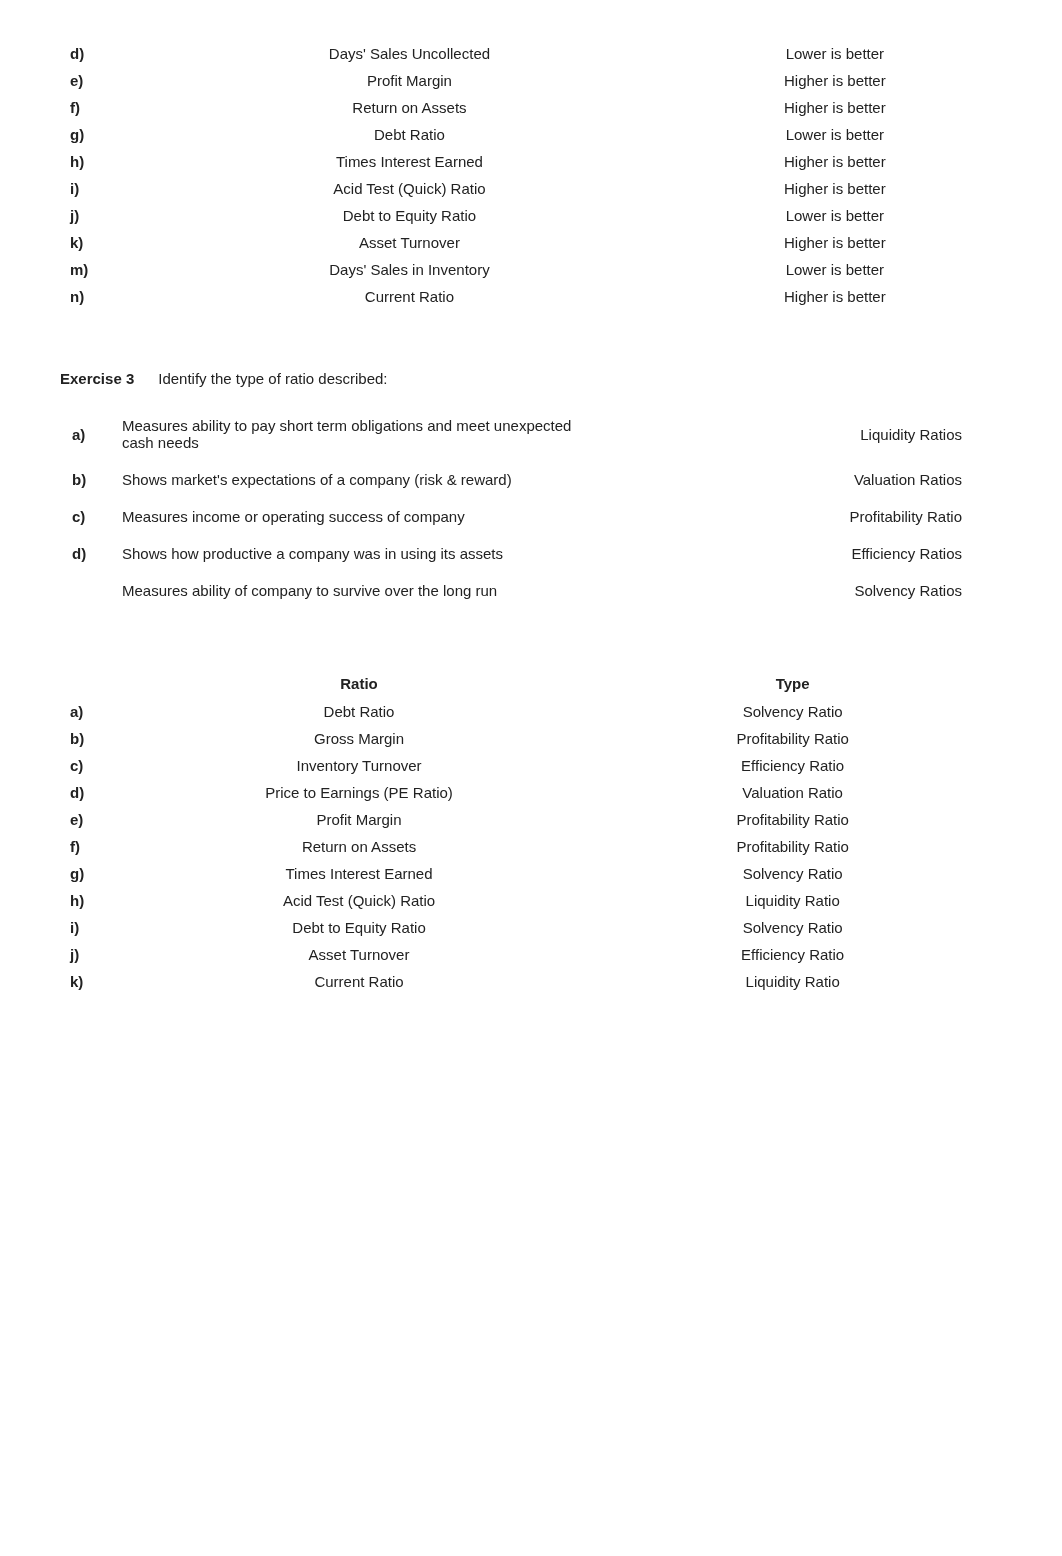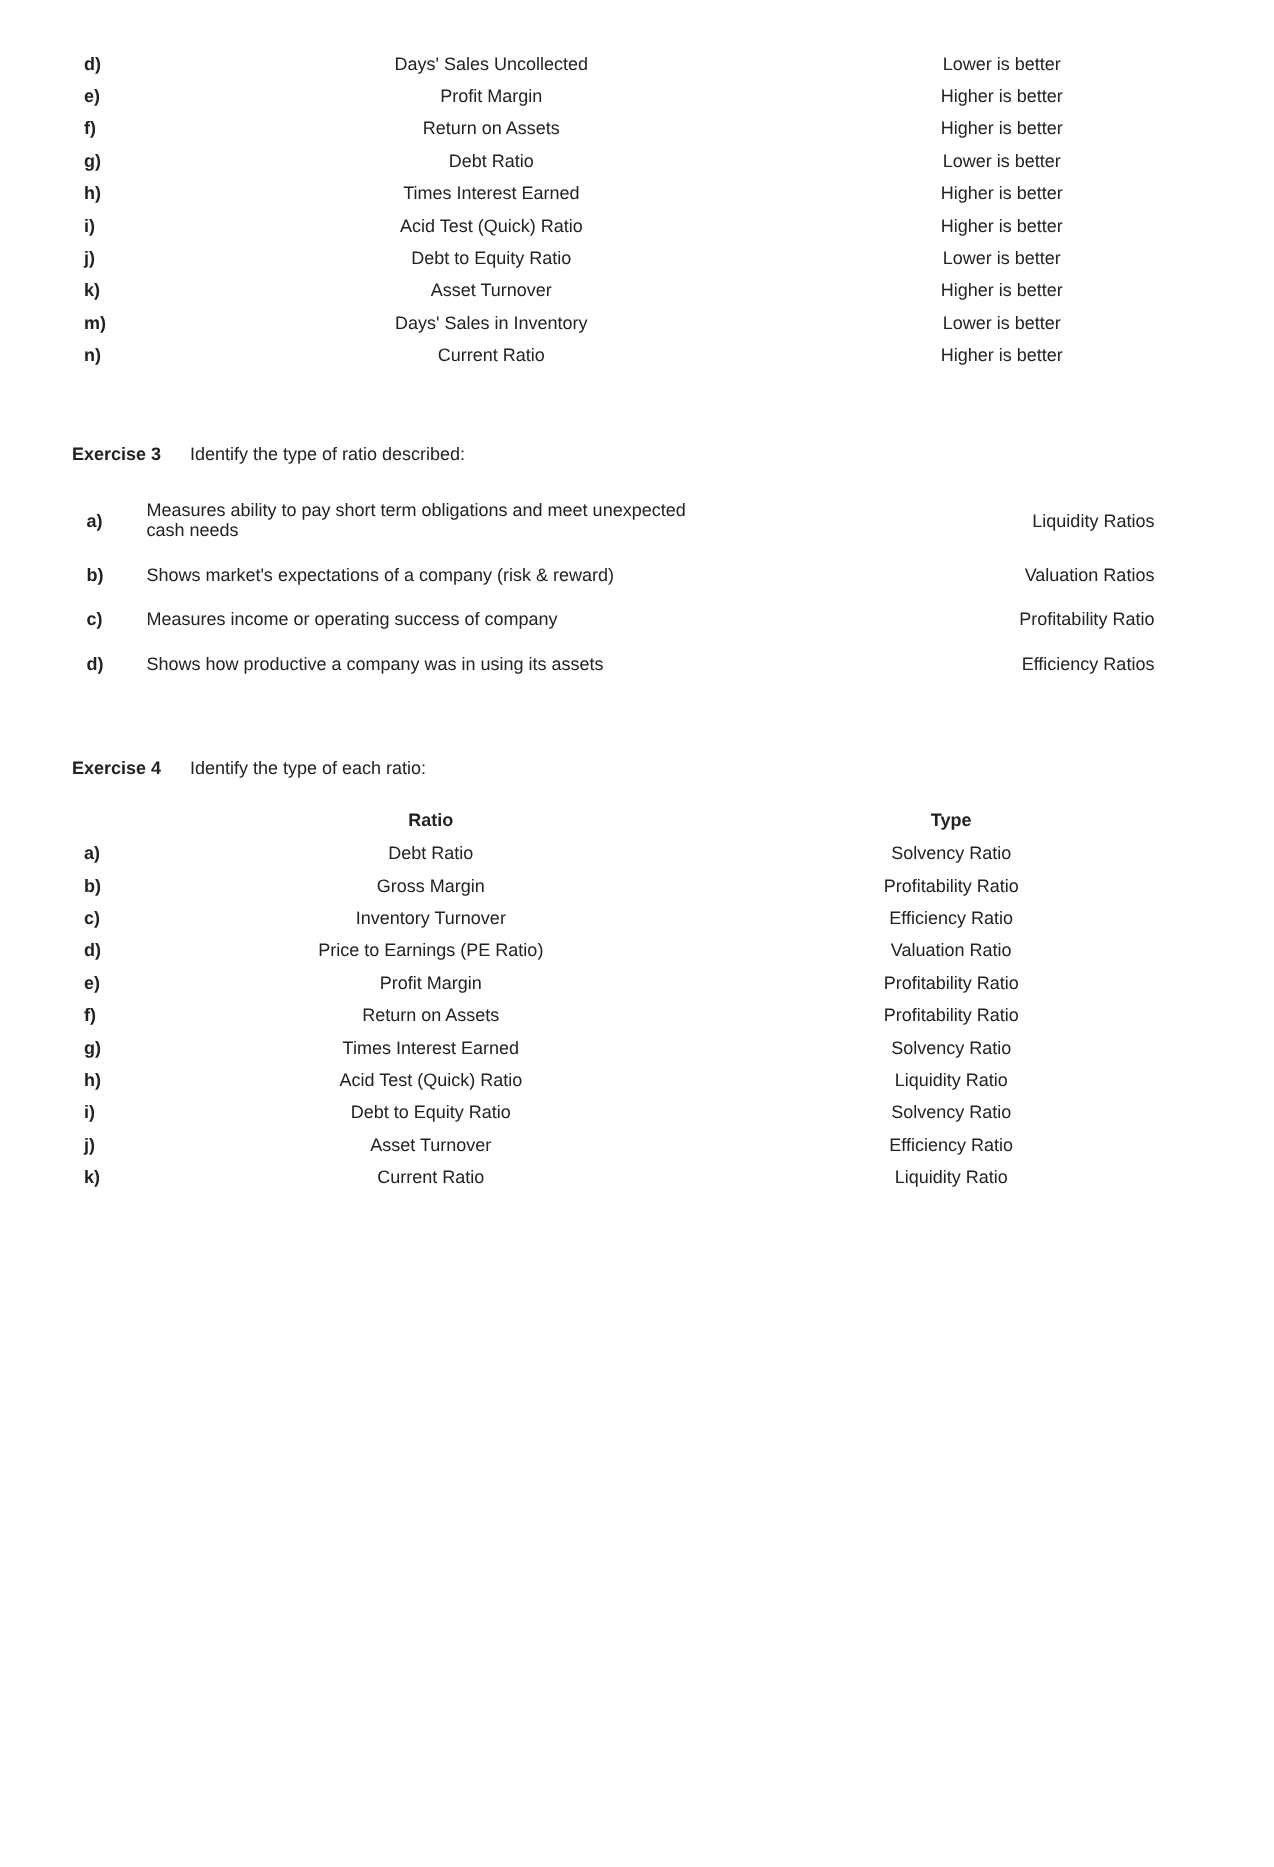--- a/index.html
+++ b/index.html
@@ -194,29 +194,30 @@
         <tr>
       <td class="letter">c)</td>
       <td class="description">Measures income or operating success of company</td>
       <td class="ratio-type">Profitability Ratio</td>
     </tr>
         <tr>
       <td class="letter">d)</td>
       <td class="description">Shows how productive a company was in using its assets</td>
       <td class="ratio-type">Efficiency Ratios</td>
     </tr>
+        <tr>
+      <td class="letter"></td>
+      <td class="description">Measures ability of company to survive over the long run</td>
+      <td class="ratio-type">Solvency Ratios</td>
+    </tr>
       </tbody>
   </table>
 </div>
 
 <div class="ex4-section">
-  <div class="exercise-header">
-    <span class="exercise-label">Exercise 4</span>
-    <span class="exercise-title">Identify the type of each ratio:</span>
-  </div>
   <table class="ex4-table">
     <thead id="ex4-thead">
         <tr>
     <td class="letter"></td>
     <td class="ratio-name">Ratio</td>
     <td class="type-col">Type</td>
   </tr>
       </thead>
     <tbody id="ex4-tbody">
         <tr>

